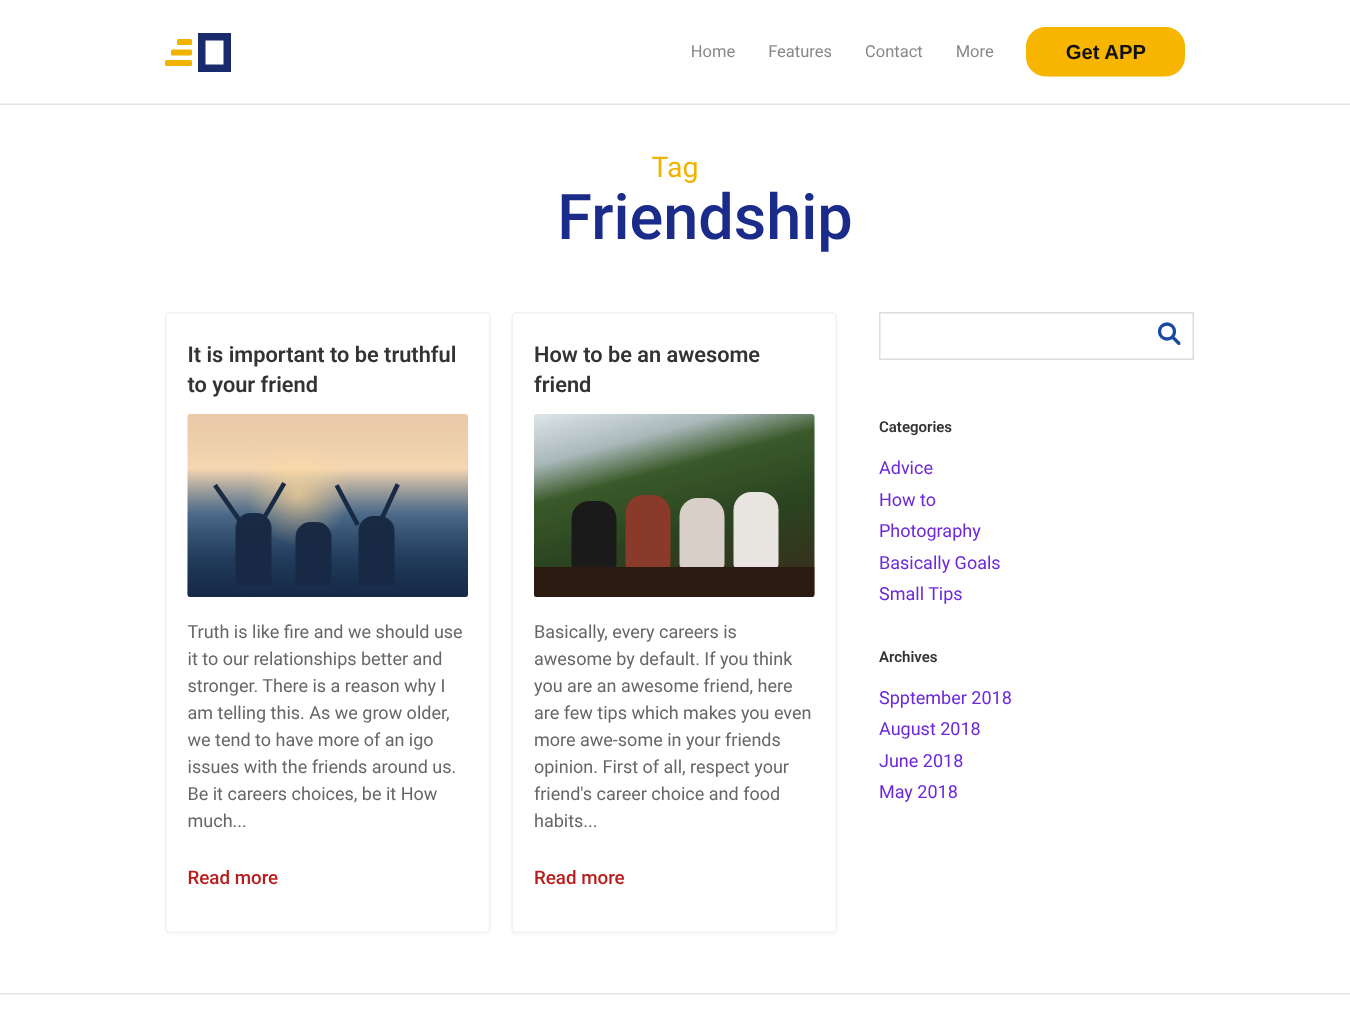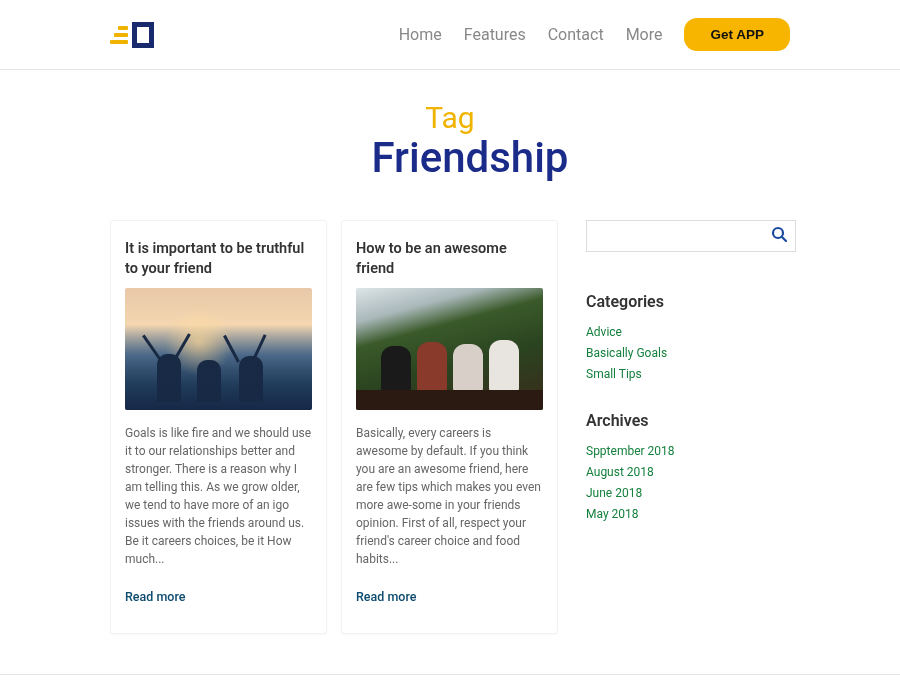--- a/index.html
+++ b/index.html
@@ -9,36 +9,36 @@
   .header { border-bottom: 1px solid #e5e5e5; padding: 18px 0; }
   .header-inner { width: 680px; margin: 0 auto; display: flex; align-items: center; justify-content: space-between; }
   .logo { display: flex; align-items: center; gap: 4px; }
   .logo-lines { display: flex; flex-direction: column; gap: 3px; }
   .logo-lines span { display: block; height: 4px; background: #f0b400; border-radius: 1px; }
   .logo-lines span:nth-child(1){ width: 10px; margin-left: 8px;}
   .logo-lines span:nth-child(2){ width: 14px; margin-left: 4px;}
   .logo-lines span:nth-child(3){ width: 18px; margin-left: 0;}
   .logo-sq { width: 22px; height: 26px; border: 5px solid #1a2b6d; background: #fff; }
   .nav { display: flex; align-items: center; gap: 22px; }
-  .nav a { color: #888; text-decoration: none; font-size: 16px; }
+  .nav a { color: #888; text-decoration: none; font-size: 11px; }
   .btn-getapp { background: #f7b500; color: #111; font-weight: 700; font-size: 13.5px; padding: 9px 26px; border-radius: 13px; border: none; cursor: pointer; }
   
   
   .hero { text-align: center; padding: 30px 0 20px; }
-  .hero-tag { color: #f0b400; font-size: 30px; font-weight: 400; }
+  .hero-tag { color: #f0b400; font-size: 19px; font-weight: 400; }
   .hero-title { color: #1a2b8a; font-size: 42px; font-weight: 500; margin-top: -2px; margin-left: 40px; }
   
   
   .main { width: 680px; margin: 18px auto 40px; display: flex; gap: 28px; align-items: flex-start; }
   .cards { display: flex; gap: 14px; }
   .card { width: 217px; background: #fff; border: 1px solid #f2f2f2; border-radius: 3px; padding: 18px 14px 28px; box-shadow: 0 1px 2px rgba(0,0,0,0.03); }
   .card h3 { font-size: 14.5px; font-weight: 600; color: #333; line-height: 1.35; margin-bottom: 10px; }
   .thumb { width: 100%; height: 122px; border-radius: 2px; margin-bottom: 14px; }
   .card p { font-size: 12px; color: #666; line-height: 1.5; margin-bottom: 18px; }
-  .readmore { color: #0c4a6e; font-size: 12.5px; text-decoration: none; font-weight: 500; text-align: center; }
+  .readmore { color: #b91c1c; font-size: 12.5px; text-decoration: none; font-weight: 500; text-align: center; }
   
   .thumb1 { background: linear-gradient(to bottom, #e8c8a8 0%, #f4d6b0 30%, #5a7a9a 55%, #2a4a6a 80%, #1a2a4a 100%); position: relative; overflow: hidden; }
   .thumb1::before{ content:""; position:absolute; left:30px; top:18px; width:110px; height:90px; background: radial-gradient(circle at 40% 40%, rgba(255,220,160,0.9) 0%, transparent 40%); }
   .thumb1::after{ content:""; position:absolute; bottom:0; left:0; right:0; height:70%; background: linear-gradient(180deg, transparent, rgba(20,40,70,.6)); }
   .t1-figs{ position:absolute; bottom:8px; left:22px; right:22px; height:60px; }
   .t1-figs span{ position:absolute; bottom:0; width:24px; height:48px; background:#1a2a44; border-radius:10px 10px 0 0; }
   .t1-figs span:nth-child(1){ left:10px; }
   .t1-figs span:nth-child(2){ left:50px; height:42px;}
   .t1-figs span:nth-child(3){ left:92px; height:46px;}
   .t1-arm{ position:absolute; width:3px; height:30px; background:#1a2a44; transform-origin:bottom center;}
@@ -51,24 +51,24 @@
   .t2-figs span:nth-child(3){ background:#d8d0c8; height:48px;}
   .t2-figs span:nth-child(4){ background:#e8e4e0; height:52px;}
   .thumb2::after{ content:""; position:absolute; bottom:0; left:0; right:0; height:20px; background:#2a1a12;}
   
   
   .sidebar { flex: 1; }
   .search { border: 1px solid #ddd; height: 32px; display: flex; align-items: center; padding: 0 8px; margin-bottom: 40px; }
   .search input { flex: 1; border: none; outline: none; font-size: 13px; }
   .search-icon { color: #1a4aa0; font-size: 16px; }
   .side-block { margin-bottom: 30px; }
-  .side-title { font-size: 16px; font-weight: 600; color: #333; margin-bottom: 14px; }
+  .side-title { font-size: 10px; font-weight: 600; color: #333; margin-bottom: 14px; }
   .side-list { list-style: none; }
   .side-list li { font-size: 12px; color: #888; margin-bottom: 7px; }
-  .side-list a { color: #15803d; text-decoration: none; }
+  .side-list a { color: #6d28d9; text-decoration: none; }
   
   
   .footer { border-top: 1px solid #e5e5e5; padding: 26px 0; }
 </style>
 </head>
 <body>
 
 <header class="header">
   <div class="header-inner">
     <div class="logo">
@@ -103,21 +103,21 @@
         <div class="t1-arm" style="left:34px; bottom:50px; transform:rotate(-35deg);"></div>
         <div class="t1-arm" style="left:48px; bottom:50px; transform:rotate(30deg);"></div>
         <div class="t1-arm" style="left:112px; bottom:48px; transform:rotate(-28deg);"></div>
         <div class="t1-arm" style="left:126px; bottom:48px; transform:rotate(25deg);"></div>
         <div class="t1-figs">
             <span></span>
             <span></span>
             <span></span>
           </div>
       </div>
-      <p>Goals is like fire and we should use it to our relationships better and stronger. There is a reason why I am telling this. As we grow older, we tend to have more of an  igo issues with the friends around us. Be it careers choices, be it How much...</p>
+      <p>Truth is like fire and we should use it to our relationships better and stronger. There is a reason why I am telling this. As we grow older, we tend to have more of an  igo issues with the friends around us. Be it careers choices, be it How much...</p>
       <a href="#" class="readmore">Read more</a>
     </article>
 
     <article class="card">
       <h3>How to be an awesome friend</h3>
       <div class="thumb thumb2">
         <div class="t2-figs">
             <span></span>
             <span></span>
             <span></span>
@@ -138,20 +138,22 @@
             <circle cx="7" cy="7" r="5" stroke="#1a4aa0" stroke-width="2.2"></circle>
             <line x1="11" y1="11" x2="15" y2="15" stroke="#1a4aa0" stroke-width="2.2" stroke-linecap="round"></line>
           </svg>
       </span>
     </div>
 
     <div class="side-block">
       <h4 class="side-title">Categories</h4>
       <ul class="side-list">
         <li><a href="#">Advice</a></li>
+        <li><a href="#">How to</a></li>
+        <li><a href="#">Photography</a></li>
         <li><a href="#">Basically Goals</a></li>
         <li><a href="#">Small Tips</a></li>
       </ul>
     </div>
 
     <div class="side-block">
       <h4 class="side-title">Archives</h4>
       <ul class="side-list">
         <li><a href="#">Spptember 2018</a></li>
         <li><a href="#">August 2018</a></li>

